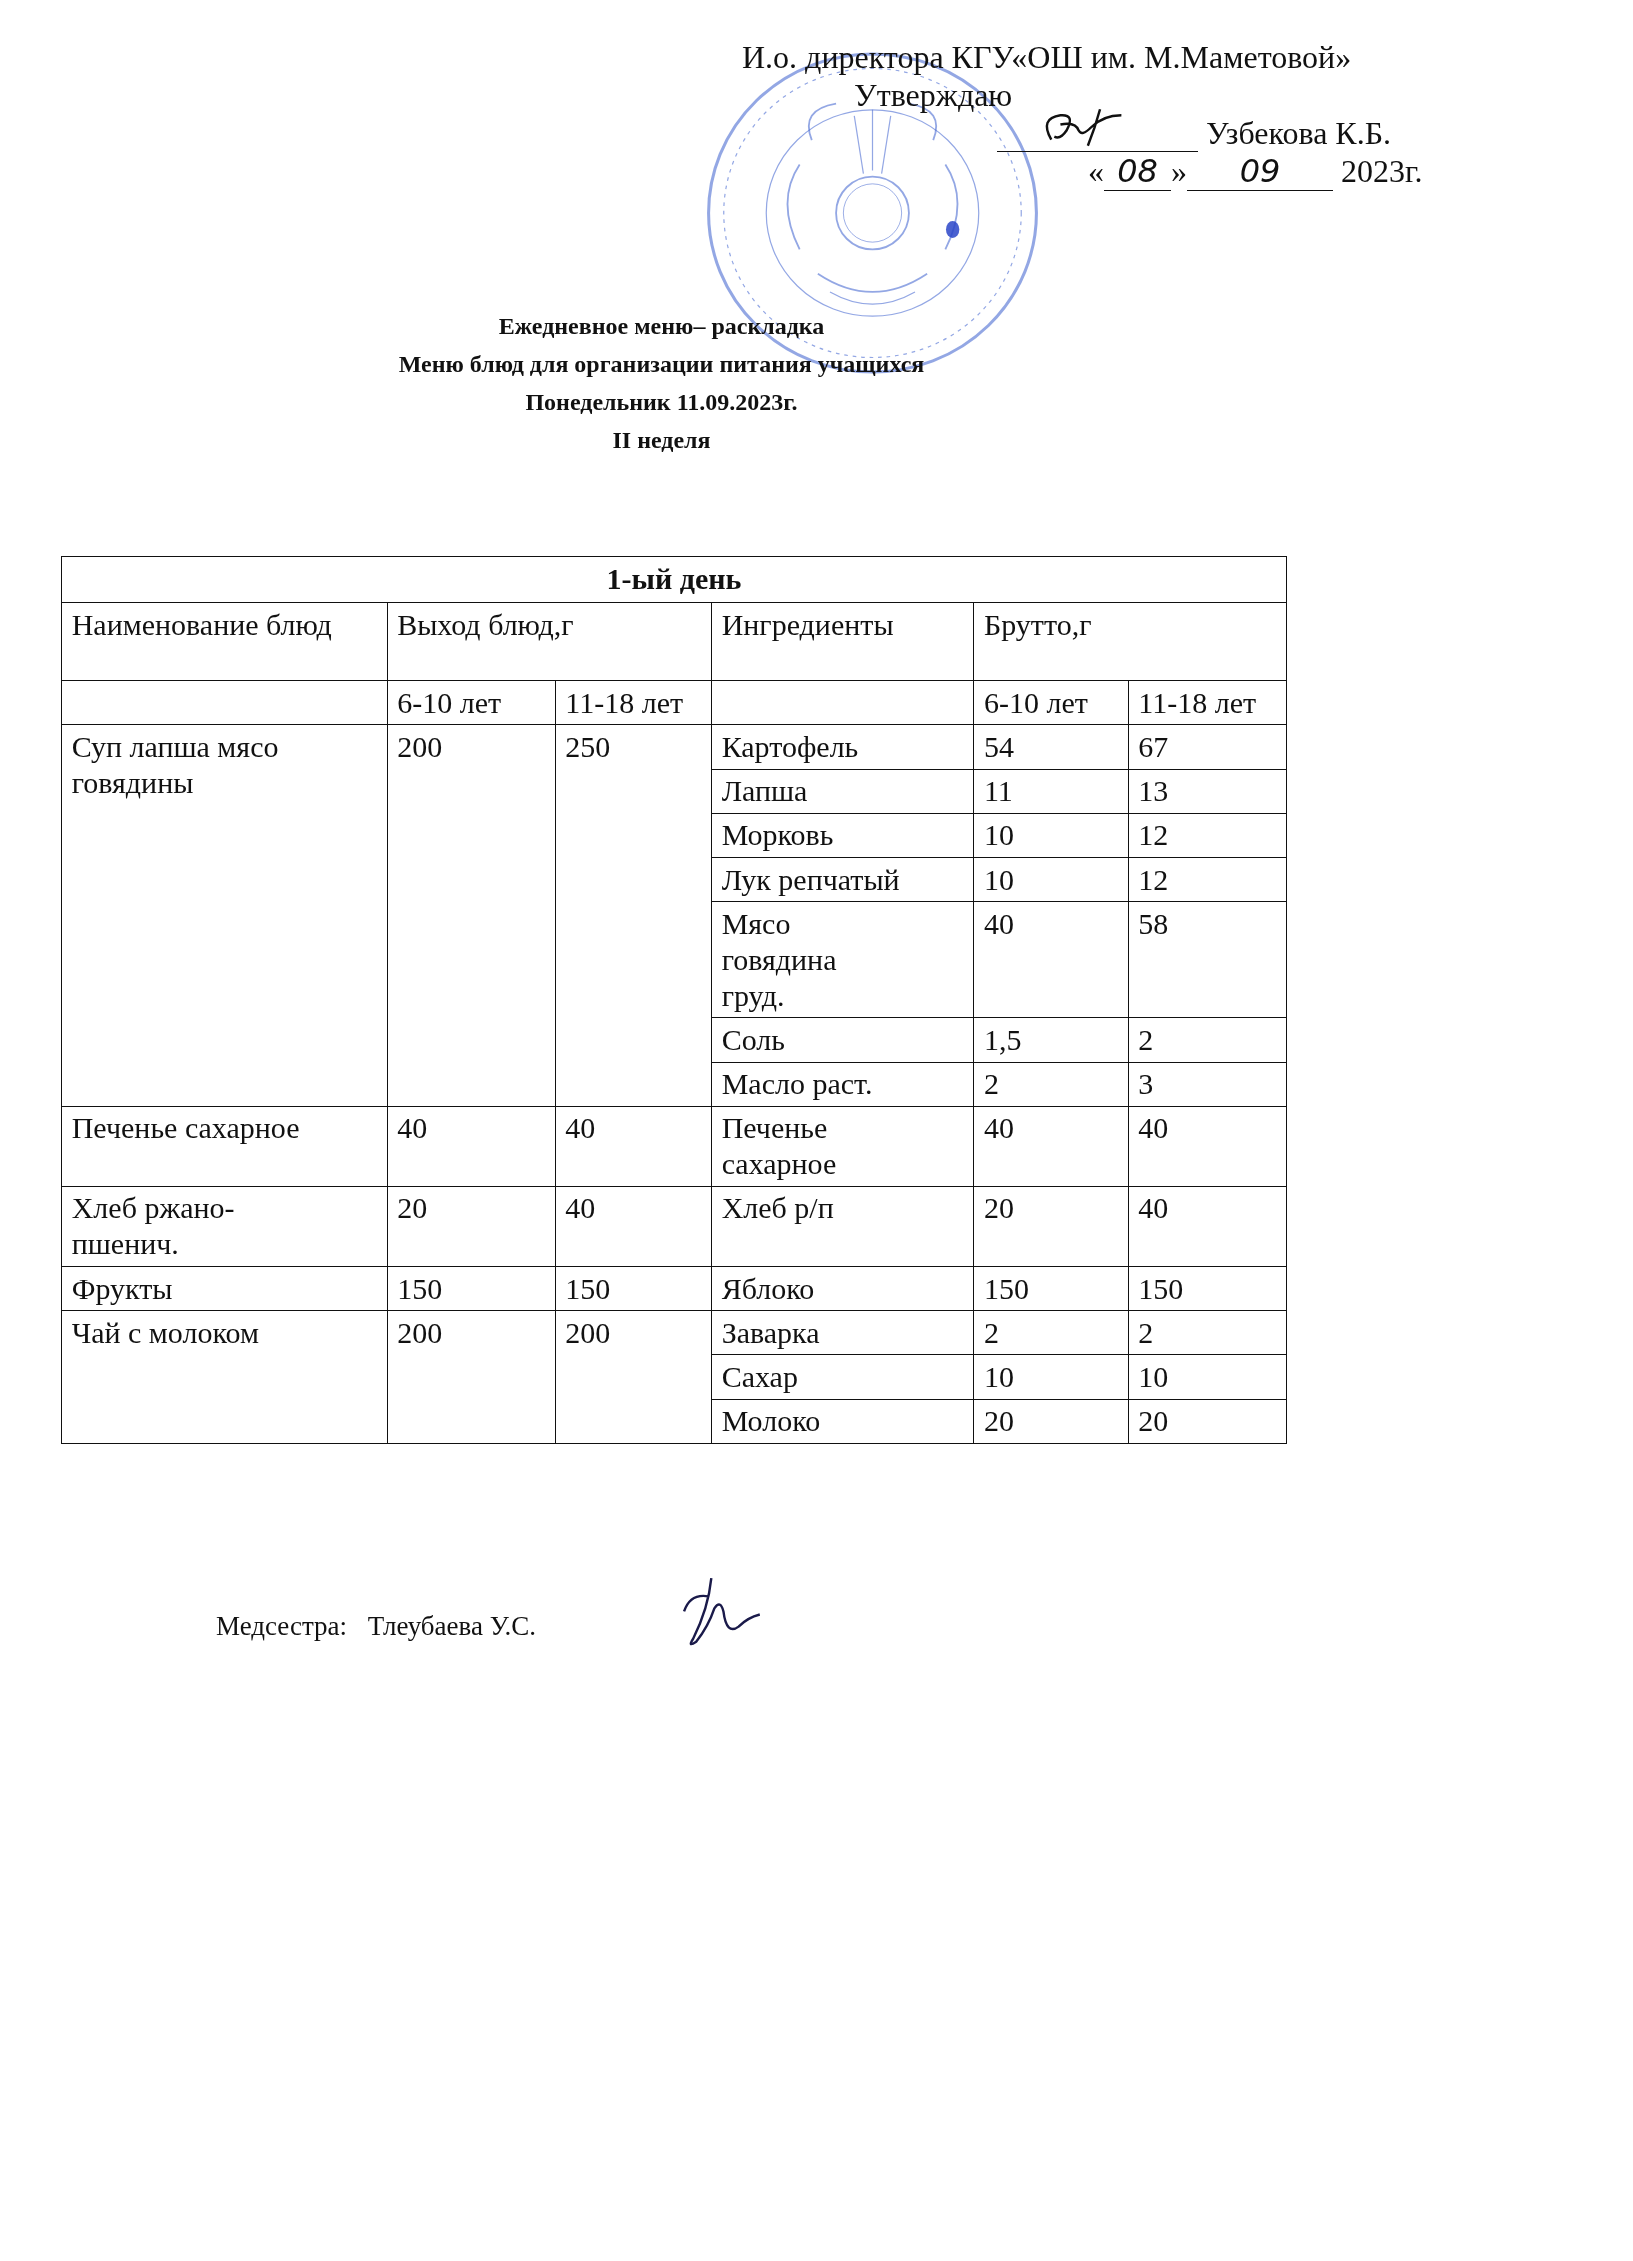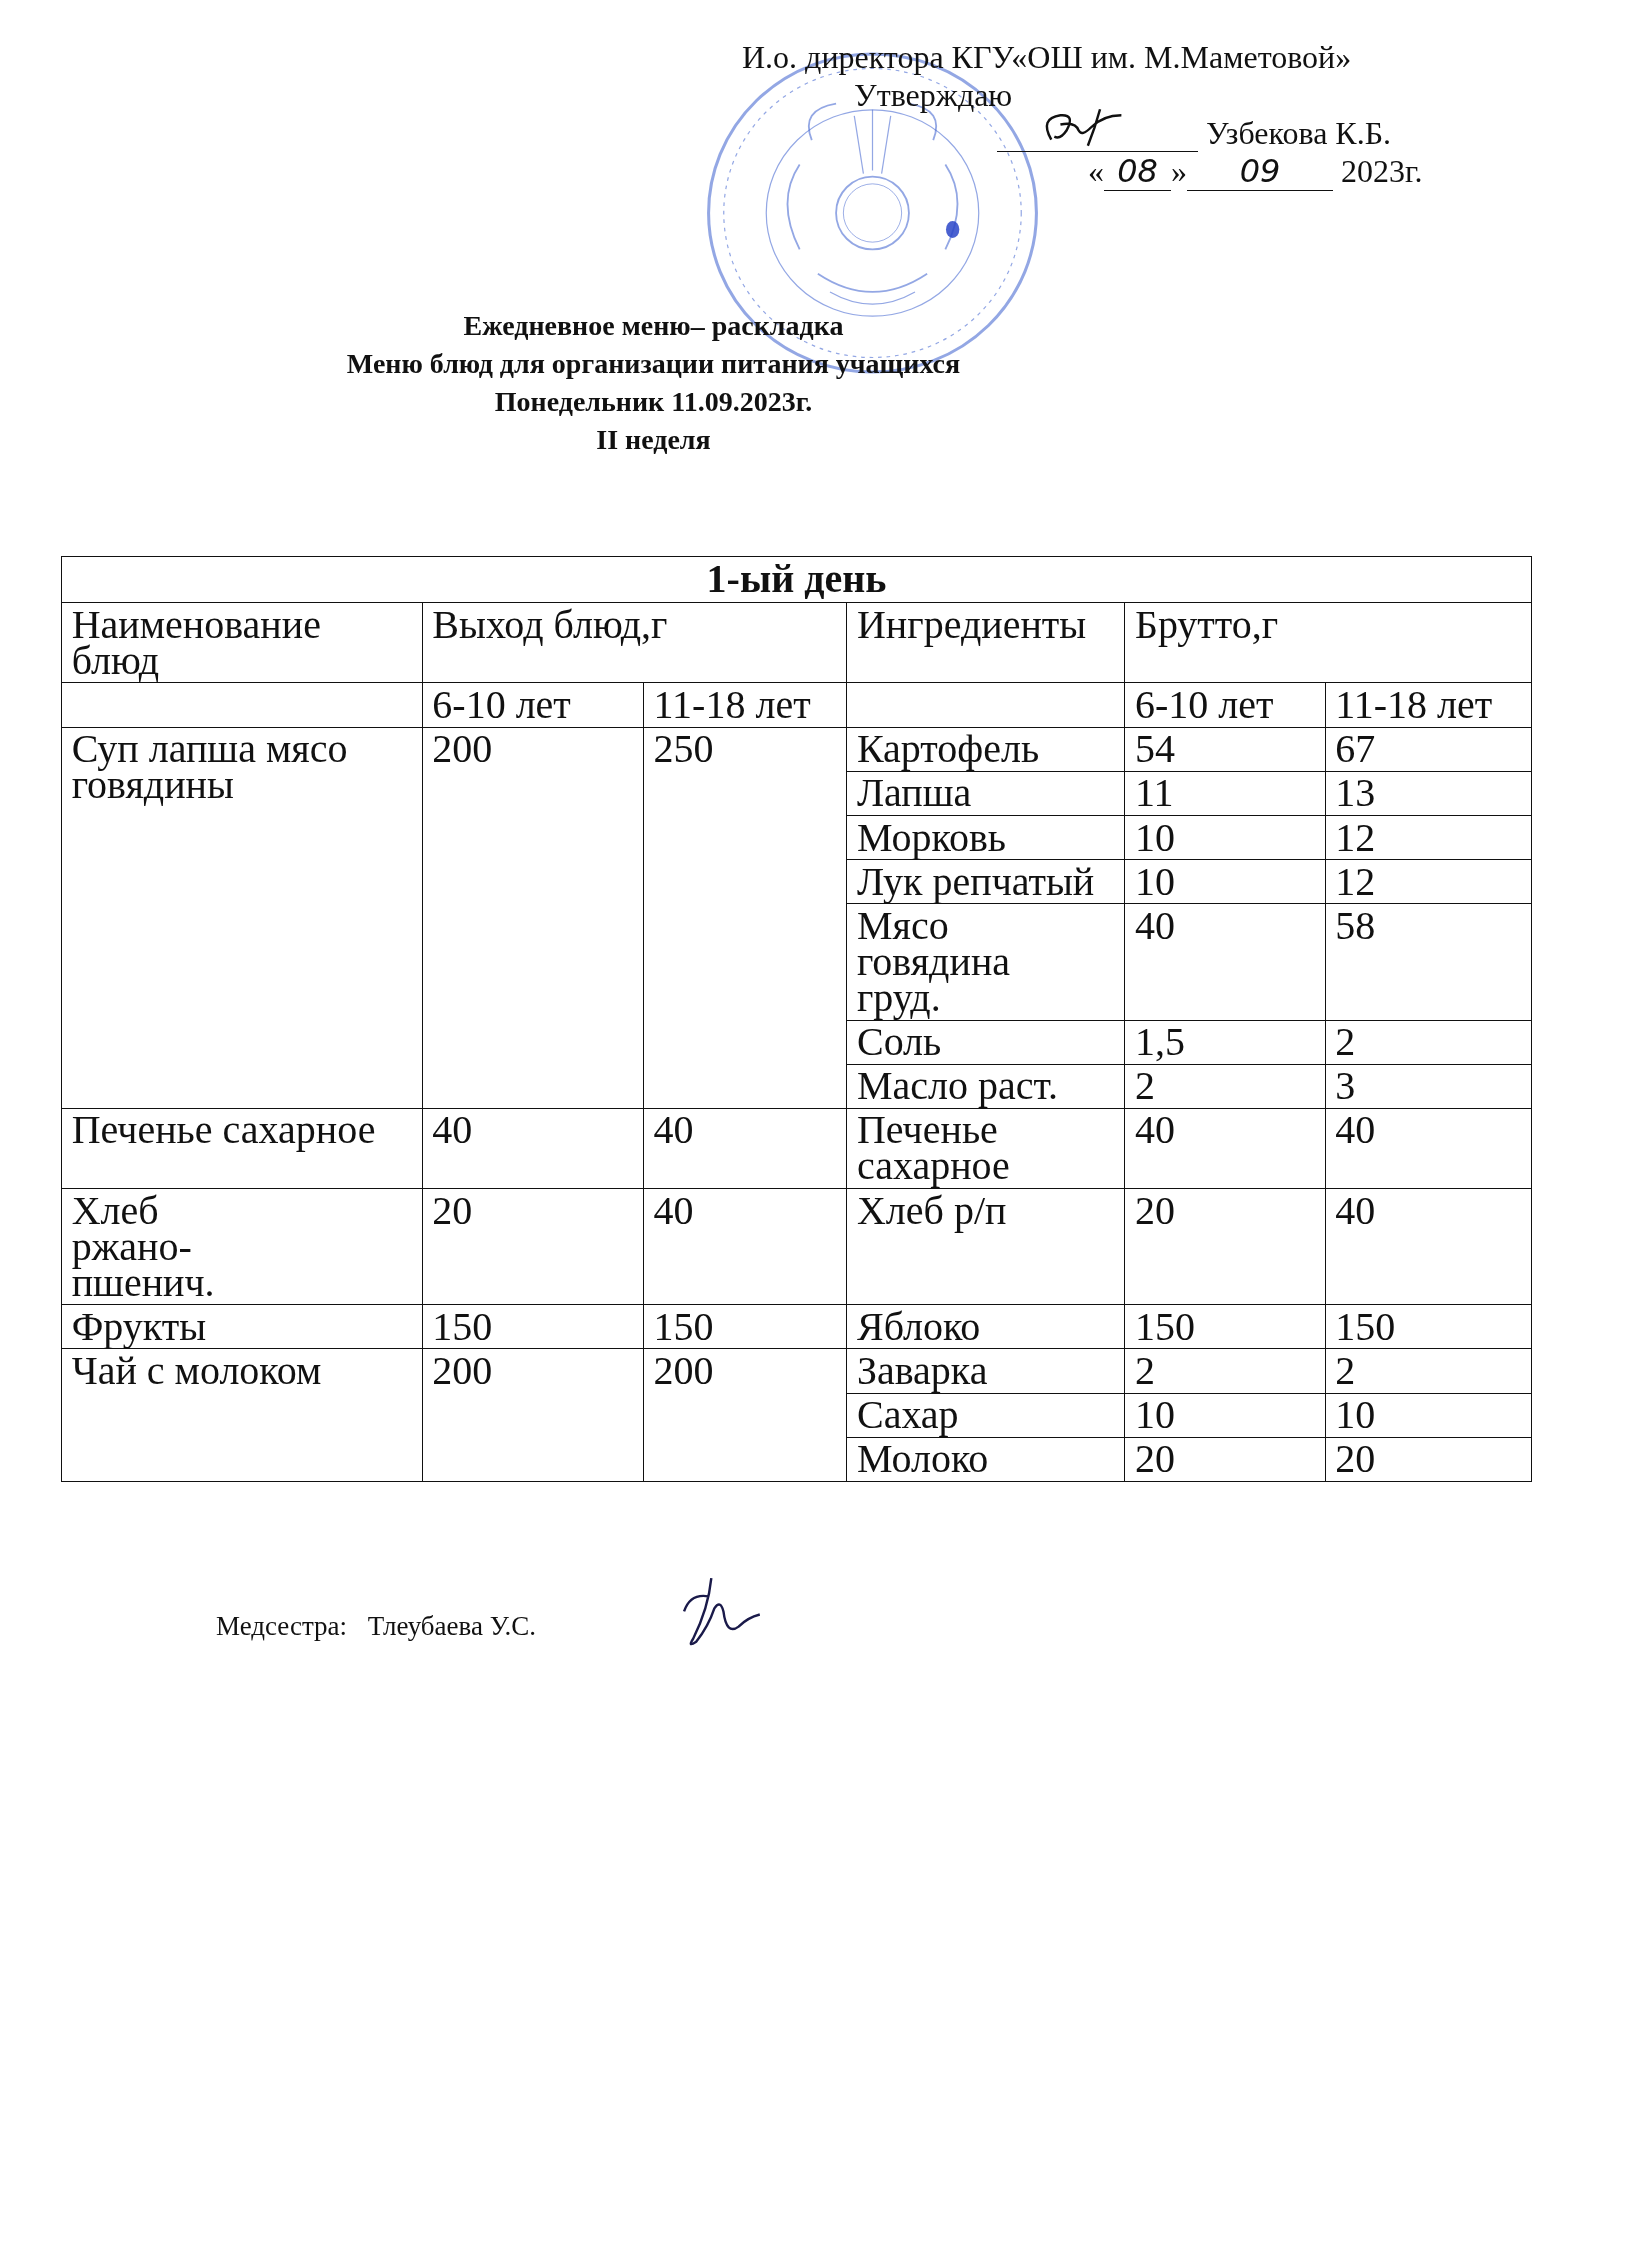--- a/index.html
+++ b/index.html
@@ -19,26 +19,26 @@
   .uline { display: inline-block; border-bottom: 1.8px solid #111; text-align: center; font-style: italic; font-family: "DejaVu Sans", sans-serif; }
   .sig { width: 201px; height: 34px; vertical-align: bottom; position: relative; }
   .sig svg { position: absolute; left: 36px; top: -11px; }
   .day { width: 67px; }
   .month { width: 146px; }
   .stamp {
     position: absolute; left: 690px; top: 43px; width: 365px; height: 340px;
     pointer-events: none;
   }
   .title {
-    position: absolute; left: 8px; top: 307px; width: 1291px; text-align: center;
-    font-weight: bold; font-size: 28px; line-height: 38px;
+    position: absolute; left: 16px; top: 307px; width: 1291px; text-align: center;
+    font-weight: bold; font-size: 24px; line-height: 38px;
   }
   table.menu {
-    position: absolute; left: 61px; top: 556px; width: 1471px;
-    border-collapse: collapse; font-size: 40px; line-height: 36px;
+    position: absolute; left: 61px; top: 556px; width: 1226px;
+    border-collapse: collapse; font-size: 30px; line-height: 36px;
   }
   table.menu td {
     border: 1.8px solid #111; vertical-align: top; padding: 3.6px 9.7px;
   }
   table.menu td.center { text-align: left; font-family: Liberation Serif, serif; }
   table.menu td.day-head { font-weight: bold; text-align: center; height: 38px; }
   .footer {
     position: absolute; left: 216px; top: 1611px; font-size: 27px; white-space: nowrap;
   }
   .footer .spacer { display: inline-block; width: 20.7px; }

